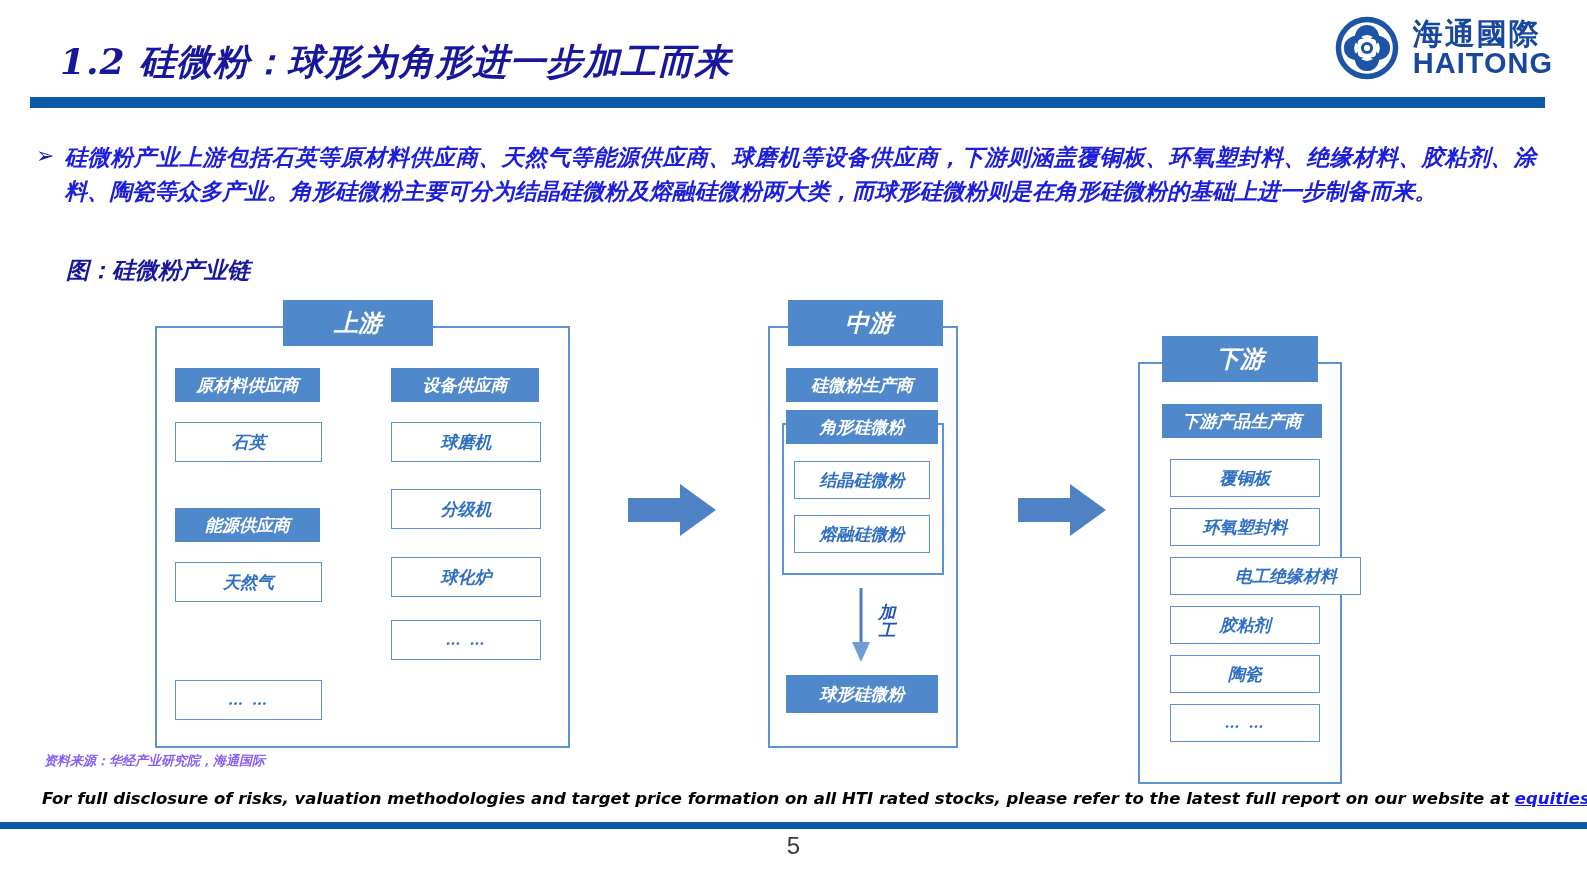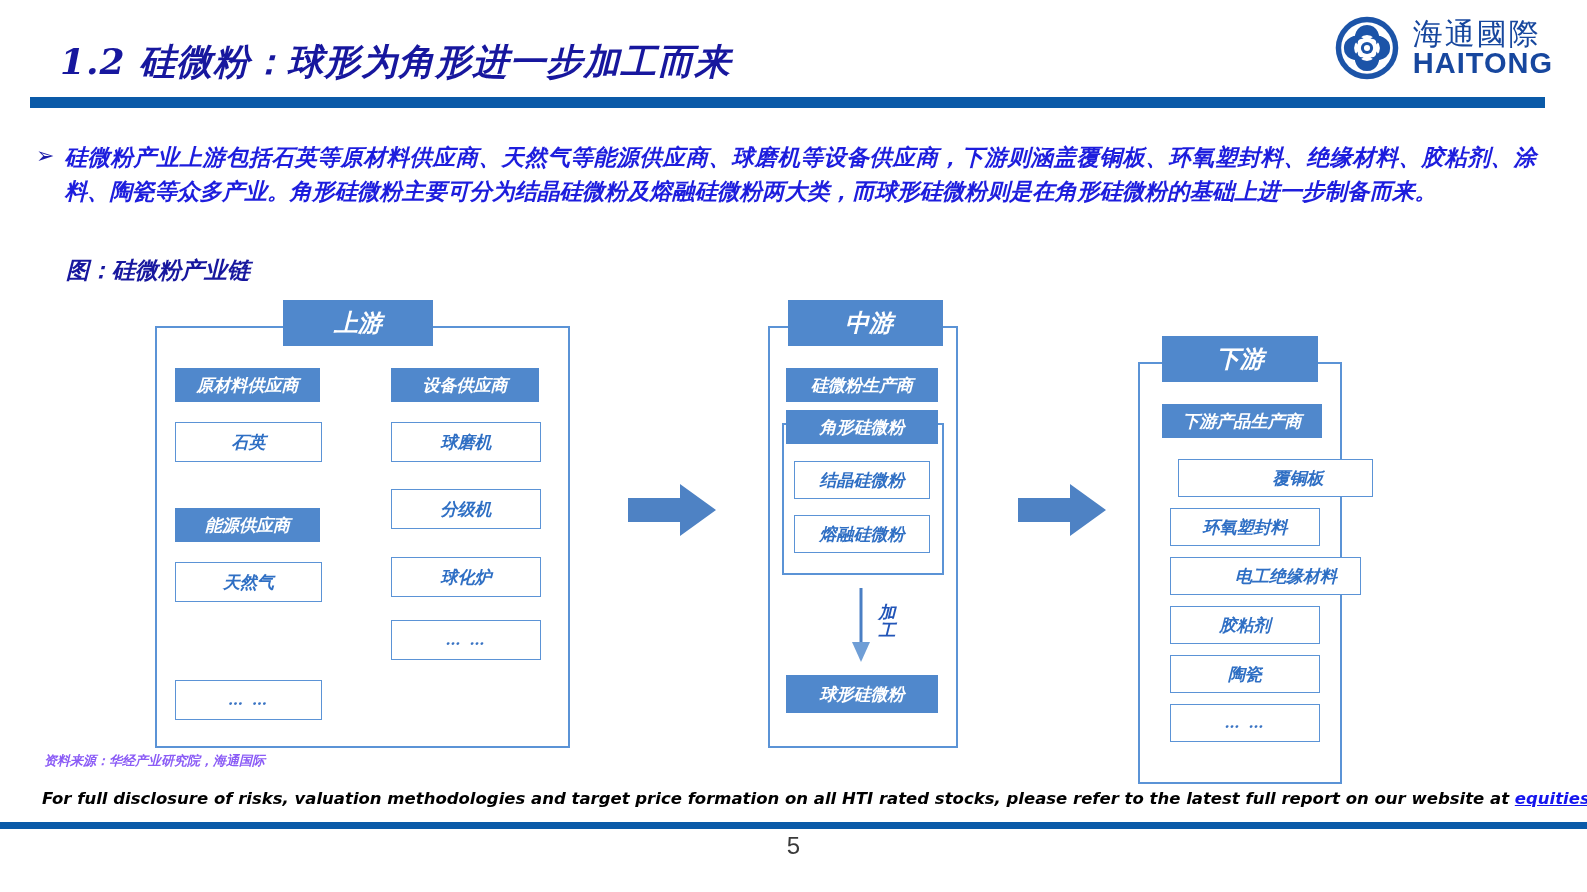--- a/index.html
+++ b/index.html
@@ -12,21 +12,21 @@
   }
   
   .logo-wrap{
     position:absolute; right:34px; top:14px;
     display:flex; align-items:center; gap:12px;
   }
   .logo-mark{ width:68px; height:68px; flex:0 0 auto; }
   .logo-text{ display:flex; flex-direction:column; line-height:1.0; }
   .logo-cn{
     font-family:"DejaVu Sans", sans-serif;
-    font-size:30px; font-weight:400; color:#17479e; letter-spacing:2px;
+    font-size:30px; font-weight:700; color:#17479e; letter-spacing:2px;
   }
   .logo-en{
     font-family:"Liberation Sans", sans-serif;
     font-size:29px; font-weight:700; color:#17479e; letter-spacing:1px;
   }
   .page-title{
     position:absolute; left:60px; top:38px;
     font-family:"DejaVu Serif", serif;
     font-size:36px; font-weight:700; font-style:italic;
     color:#17179e; white-space:nowrap; letter-spacing:1px;
@@ -199,21 +199,21 @@
   <svg class="arrow-big" style="left:1018px;top:182px;width:90px;height:56px;" viewBox="0 0 90 56">
     <polygon points="0,16 52,16 52,2 88,28 52,54 52,40 0,40" fill="#4e82c4"></polygon>
   </svg>
 
   <div class="stage" style="left:1138px;top:0;width:220px;height:450px;margin-top:36px;">
     <div class="stage-frame" style="width:200px;height:418px;"></div>
     <div class="stage-header" style="left:24px;width:156px;">下游</div>
 
     <div class="fill-box" style="left:24px;top:68px;width:160px;height:34px;">下游产品生产商</div>
 
-    <div class="line-box" style="left:40px;top:123px;width:148px;height:36px;padding-left:45px;">覆铜板</div>
+    <div class="line-box" style="left:32px;top:123px;width:148px;height:36px;">覆铜板</div>
     <div class="line-box" style="left:32px;top:172px;width:148px;height:36px;">环氧塑封料</div>
     <div class="line-box" style="left:32px;top:221px;width:148px;height:36px;padding-left:41px;">电工绝缘材料</div>
     <div class="line-box" style="left:32px;top:270px;width:148px;height:36px;">胶粘剂</div>
     <div class="line-box" style="left:32px;top:319px;width:148px;height:36px;">陶瓷</div>
     <div class="line-box dots" style="left:32px;top:368px;width:148px;height:36px;">… …</div>
   </div>
 </div>
 
 <div class="source-line">资料来源：华经产业研究院，海通国际</div>
 

